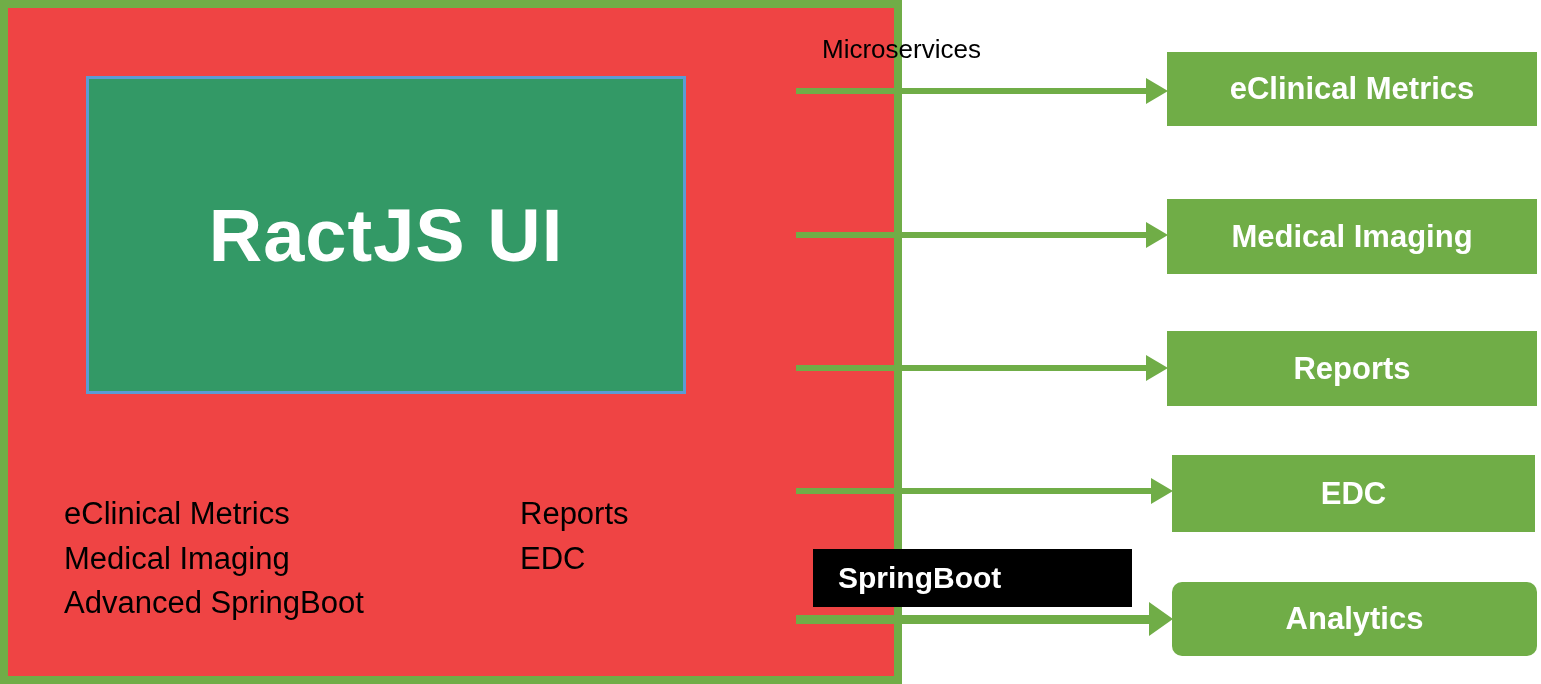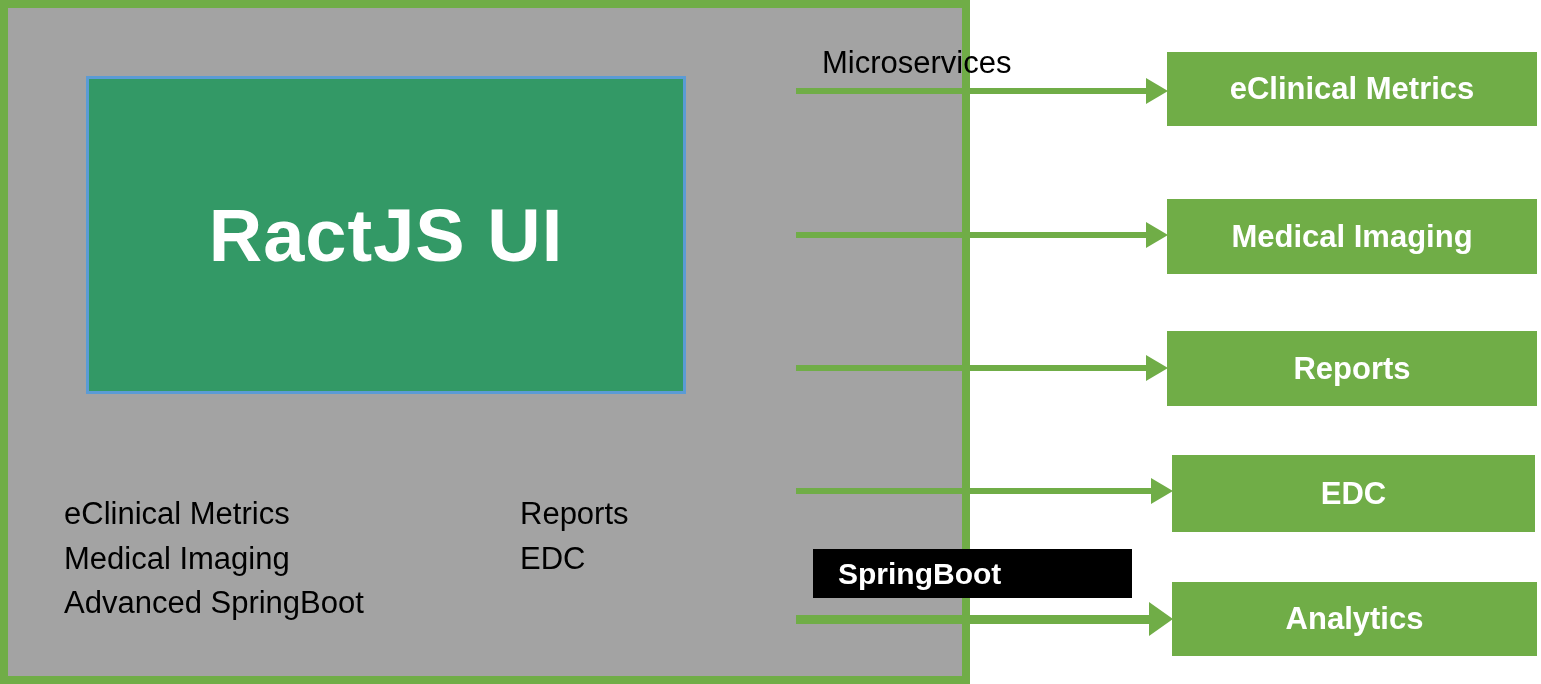--- a/index.html
+++ b/index.html
@@ -10,24 +10,24 @@
     width: 1541px;
     height: 684px;
     background: #ffffff;
     overflow: hidden;
   }
 
   
   .frontend-container {
     position: absolute;
     left: 0; top: 0;
-    width: 970px; height: 684px;
+    width: 902px; height: 684px;
     border: 8px solid #70AD47;
     box-sizing: border-box;
-    background: #a3a3a3;
+    background: #ef4444;
   }
 
   .ractjs-box {
     position: absolute;
     left: 78px; top: 68px;
     width: 600px; height: 318px;
     background: #339966;
     border: 3px solid #5B9BD5;
     box-sizing: border-box;
     display: flex;
@@ -51,29 +51,28 @@
     white-space: nowrap;
   }
   .module-col-1 { left: 56px; }
   .module-col-2 { left: 512px; }
 
   
   .microservices-label {
     position: absolute;
     left: 822px; top: 34px;
     color: #000000;
-    font-size: 31px;
-    white-space: nowrap;
-    margin-top: 11px;
+    font-size: 26px;
+    white-space: nowrap;
   }
 
   .springboot-box {
     position: absolute;
     left: 813px; top: 549px;
-    width: 319px; height: 49px;
+    width: 319px; height: 58px;
     background: #000000;
     display: flex;
     align-items: center;
   }
   .springboot-label {
     color: #ffffff;
     font-size: 30px;
     font-weight: 700;
     padding-left: 25px;
     white-space: nowrap;
@@ -90,21 +89,21 @@
   .service-label {
     color: #ffffff;
     font-size: 31px;
     font-weight: 700;
     white-space: nowrap;
   }
   .svc-1 { left: 1167px; top: 52px;  width: 370px; height: 74px; }
   .svc-2 { left: 1167px; top: 199px; width: 370px; height: 75px; }
   .svc-3 { left: 1167px; top: 331px; width: 370px; height: 75px; }
   .svc-4 { left: 1172px; top: 455px; width: 363px; height: 77px; }
-  .svc-5 { left: 1172px; top: 582px; width: 365px; height: 74px; }
+  .svc-5 { left: 1172px; top: 582px; width: 365px; height: 74px; border-radius: 10px; }
 
   
   .arrow { position: absolute; }
   .arrow-shaft {
     position: absolute;
     left: 0;
     background: #70AD47;
   }
   .arrow-head {
     position: absolute;

